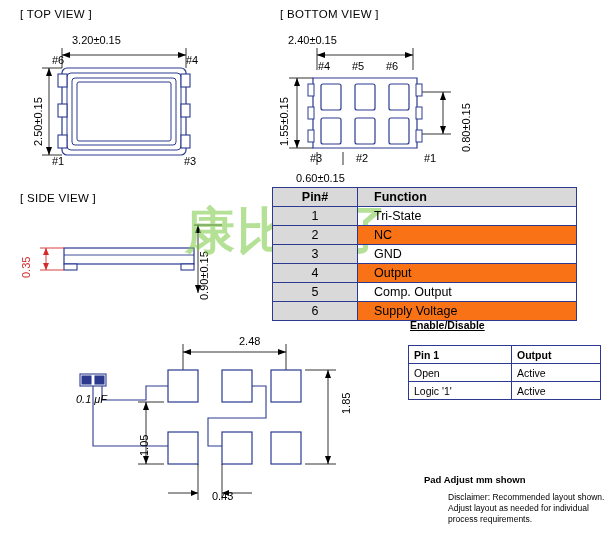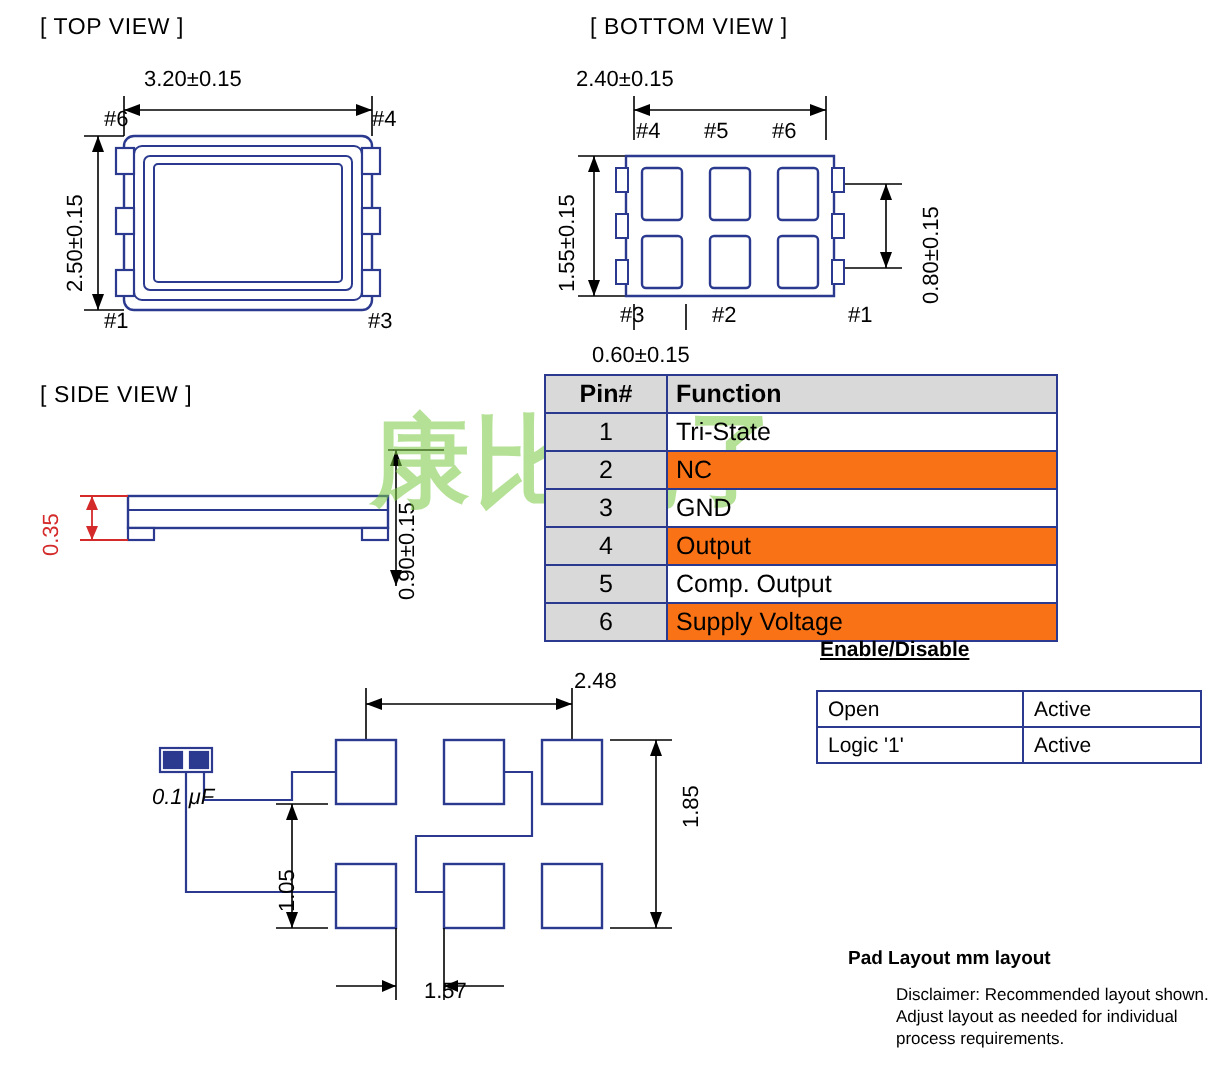--- a/index.html
+++ b/index.html
@@ -28,21 +28,21 @@
     white-space:nowrap;
   }
 
   
   table{border-collapse:collapse;}
   #pin-table{position:absolute;left:272px;top:187px;}
   #pin-table td{
     border:1px solid #2b3a8f;
     font-size:12.5px;
     height:18px;
-    padding:0 4px;
+    padding:0 16px;
     color:#000;
   }
   #pin-table td.c1{width:52px;text-align:center;background:#d9d9d9;}
   #pin-table td.c2{width:186px;text-align:left;}
   #pin-table tr.head td{font-weight:bold;background:#d9d9d9;}
   #pin-table tr.alt td.c2{background:#f97316;}
 
   
   #ed-table{position:absolute;left:408px;top:345px;}
   #ed-table td{
@@ -100,21 +100,21 @@
   </g>
 </svg>
 
 <div class="abs dim" style="left:72px;top:34px;">3.20±0.15</div>
 <div class="abs dim vert" style="left:32px;top:146px;">2.50±0.15</div>
 <div class="abs dim" style="left:52px;top:54px;">#6</div>
 <div class="abs dim" style="left:186px;top:54px;">#4</div>
 <div class="abs dim" style="left:52px;top:155px;">#1</div>
 <div class="abs dim" style="left:184px;top:155px;">#3</div>
 
-<div class="abs lbl-b" style="left:280px;top:8px;margin-left:15px;">[ BOTTOM  VIEW ]</div>
+<div class="abs lbl-b" style="left:280px;top:8px;">[ BOTTOM  VIEW ]</div>
 
 <svg class="abs" style="left:255px;top:30px;" width="250" height="135">
 
   <g stroke="#000" stroke-width="0.8" fill="none">
     <line x1="62" y1="40" x2="62" y2="18"></line>
     <line x1="158" y1="40" x2="158" y2="18"></line>
     <line x1="62" y1="25" x2="158" y2="25"></line>
   </g>
   <polygon points="62,25 70,22 70,28" fill="#000"></polygon>
   <polygon points="158,25 150,22 150,28" fill="#000"></polygon>
@@ -293,32 +293,36 @@
   <g stroke="#000" stroke-width="0.8" fill="none">
     <line x1="138" y1="134" x2="138" y2="170"></line>
     <line x1="162" y1="134" x2="162" y2="170"></line>
     <line x1="108" y1="163" x2="138" y2="163"></line>
     <line x1="162" y1="163" x2="192" y2="163"></line>
   </g>
   <polygon points="138,163 131,160 131,166" fill="#000"></polygon>
   <polygon points="162,163 169,160 169,166" fill="#000"></polygon>
 </svg>
 
-<div class="abs dim" style="left:239px;top:335px;margin-left:48px;">2.48</div>
+<div class="abs dim" style="left:239px;top:335px;">2.48</div>
 <div class="abs dim vert" style="left:340px;top:414px;">1.85</div>
 <div class="abs dim vert" style="left:138px;top:456px;">1.05</div>
-<div class="abs dim" style="left:212px;top:490px;">1.57</div>
+<div class="abs dim" style="left:212px;top:490px;">0.43</div>
 <div class="abs dim" style="left:76px;top:393px;font-style:italic;">0.1 μF</div>
 
-<div id="pad-note">Pad Layout   mm layout</div>
+<div id="pad-note">Pad Adjust   mm shown</div>
 <div id="disclaimer">Disclaimer: Recommended layout shown. Adjust layout as needed for individual process requirements.</div>
 
 <div id="ed-title">Enable/Disable</div>
 <table id="ed-table">
   <tbody>
+      <tr class="head">
+    <td class="a">Pin 1</td>
+    <td class="b">Output</td>
+  </tr>
   <tr>
     <td class="a">Open</td>
     <td class="b">Active</td>
   </tr>
   <tr>
     <td class="a">Logic '1'</td>
     <td class="b">Active</td>
   </tr>
 </tbody>
   </table>

